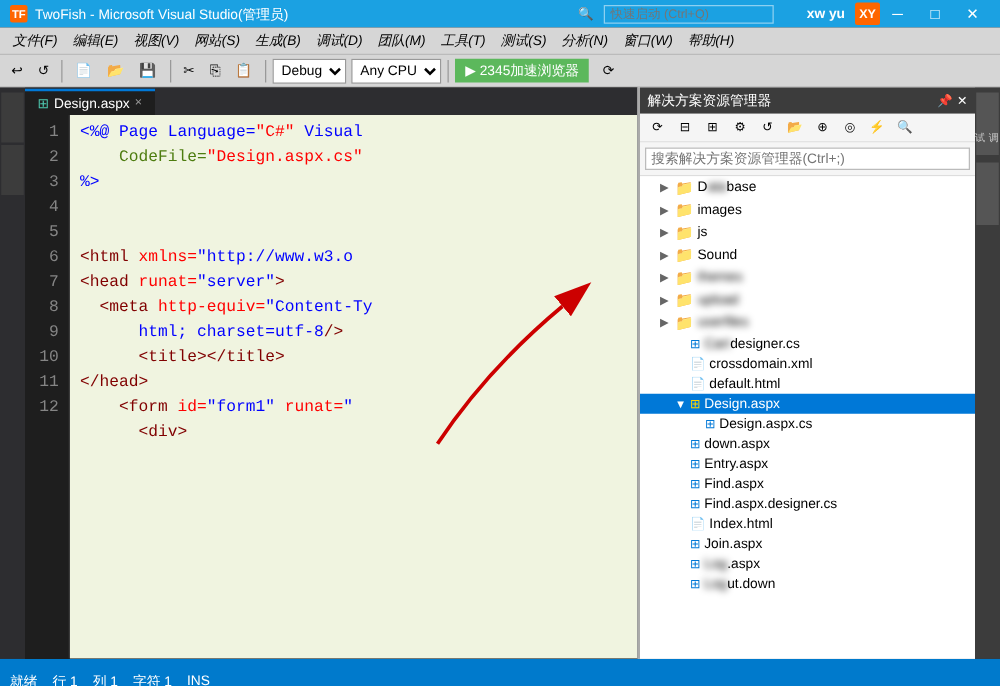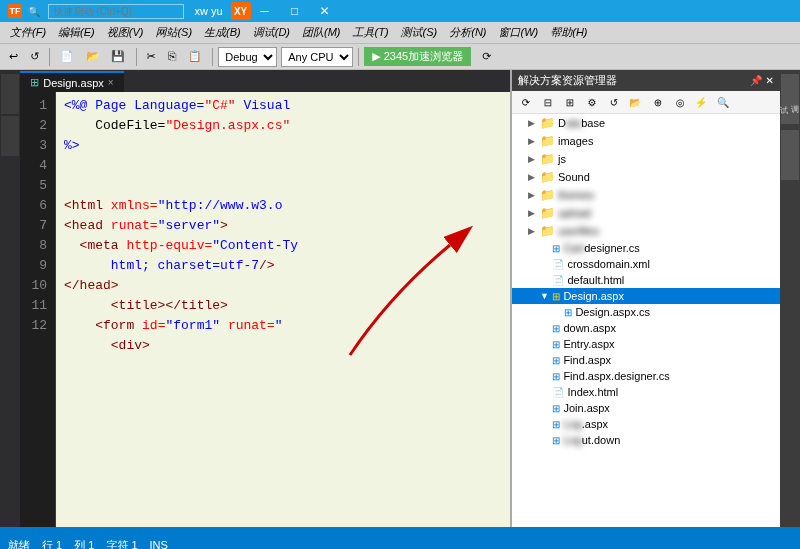--- a/index.html
+++ b/index.html
@@ -301,24 +301,25 @@
       gap: 12px;
     }
   </style>
 </head>
 <body>
 
 <div class="title-bar">
   <div class="title-bar-icon">
     <span style="font-size:9px;font-weight:bold;">TF</span>
   </div>
+  <span class="title-bar-title">TwoFish - Microsoft Visual Studio(管理员)</span>
   <div class="title-bar-right">
     <span style="font-size:10px;color:white;">🔍</span>
     <input class="search-box-title" placeholder="快速启动 (Ctrl+Q)" style="">
-    <span style="font-size:11px;color:white;margin-left:2px;">xw yu</span>
+    <span style="font-size:11px;color:white;margin-left:18px;font-weight:bold;">xw yu</span>
     <div style="width:20px;height:18px;background:#ff6600;color:white;font-size:10px;font-weight:bold;display:flex;align-items:center;justify-content:center;border-radius:2px;">XY</div>
   </div>
   <div class="title-bar-controls">
     <button class="title-btn">─</button>
     <button class="title-btn">□</button>
     <button class="title-btn close">✕</button>
   </div>
 </div>
 
 <div class="menu-bar">
@@ -394,38 +395,38 @@
         <div style="line-height:20px;"></div>
         <div style="line-height:20px;">8</div>
         <div style="line-height:20px;">9</div>
         <div style="line-height:20px;">10</div>
         <div style="line-height:20px;">11</div>
         <div style="line-height:20px;">12</div>
       </div>
       <div class="code-content">
 
         <div class="code-line"><span style="color:#0000ff;">&lt;%@ Page Language=</span><span style="color:#ff0000;">"C#"</span><span style="color:#0000ff;"> Visual</span></div>
-        <div class="code-line"><span style="color:#000000;">    CodeFile=</span><span style="color:#ff0000;">"Design.aspx.cs"</span></div>
+        <div class="code-line"><span style="color:#4d7c0f;">    CodeFile=</span><span style="color:#ff0000;">"Design.aspx.cs"</span></div>
         <div class="code-line"><span style="color:#0000ff;">%&gt;</span></div>
 
         <div class="code-line">&nbsp;</div>
 
 
         <div class="code-line">&nbsp;</div>
 
         <div class="code-line"><span style="color:#800000;">&lt;html</span> <span style="color:#ff0000;">xmlns=</span><span style="color:#0000ff;">"http://www.w3.o</span></div>
 
         <div class="code-line"><span style="color:#800000;">&lt;head</span> <span style="color:#ff0000;">runat=</span><span style="color:#0000ff;">"server"</span><span style="color:#800000;">&gt;</span></div>
 
         <div class="code-line">  <span style="color:#800000;">&lt;meta</span> <span style="color:#ff0000;">http-equiv=</span><span style="color:#0000ff;">"Content-Ty</span></div>
-        <div class="code-line">      <span style="color:#0000ff;">html; charset=utf-7</span><span style="color:#800000;">/&gt;</span></div>
+        <div class="code-line">      <span style="color:#0000ff;">html; charset=utf-8</span><span style="color:#800000;">/&gt;</span></div>
+
+        <div class="code-line">      <span style="color:#800000;">&lt;title&gt;&lt;/title&gt;</span></div>
 
         <div class="code-line"><span style="color:#800000;">&lt;/head&gt;</span></div>
-
-        <div class="code-line">      <span style="color:#800000;">&lt;title&gt;&lt;/title&gt;</span></div>
 
 
         <div class="code-line">    <span style="color:#800000;">&lt;form</span> <span style="color:#ff0000;">id=</span><span style="color:#0000ff;">"form1"</span> <span style="color:#ff0000;">runat=</span><span style="color:#0000ff;">"</span></div>
 
         <div class="code-line">      <span style="color:#800000;">&lt;div&gt;</span></div>
       </div>
     </div>
   </div>
 
   <div class="right-panel">
@@ -443,20 +444,23 @@
       <button class="right-toolbar-btn">⊞</button>
       <button class="right-toolbar-btn">⚙</button>
       <button class="right-toolbar-btn">↺</button>
       <button class="right-toolbar-btn">📂</button>
       <button class="right-toolbar-btn">⊕</button>
       <button class="right-toolbar-btn">◎</button>
       <button class="right-toolbar-btn">⚡</button>
       <button class="right-toolbar-btn">🔍</button>
     </div>
 
+    <div style="padding:2px 4px;background:#f5f5f5;border-bottom:1px solid #ddd;">
+      <input class="search-box-right" placeholder="搜索解决方案资源管理器(Ctrl+;)" style="">
+    </div>
 
     <div class="tree-container">
 
       <div class="tree-item indent-1">
         <span class="tree-arrow">▶</span>
         <span class="folder-icon" style="color:#ffd700;">📁</span>
         <span>D<span class="blurred">ata</span>base</span>
       </div>
 
       <div class="tree-item indent-1">

